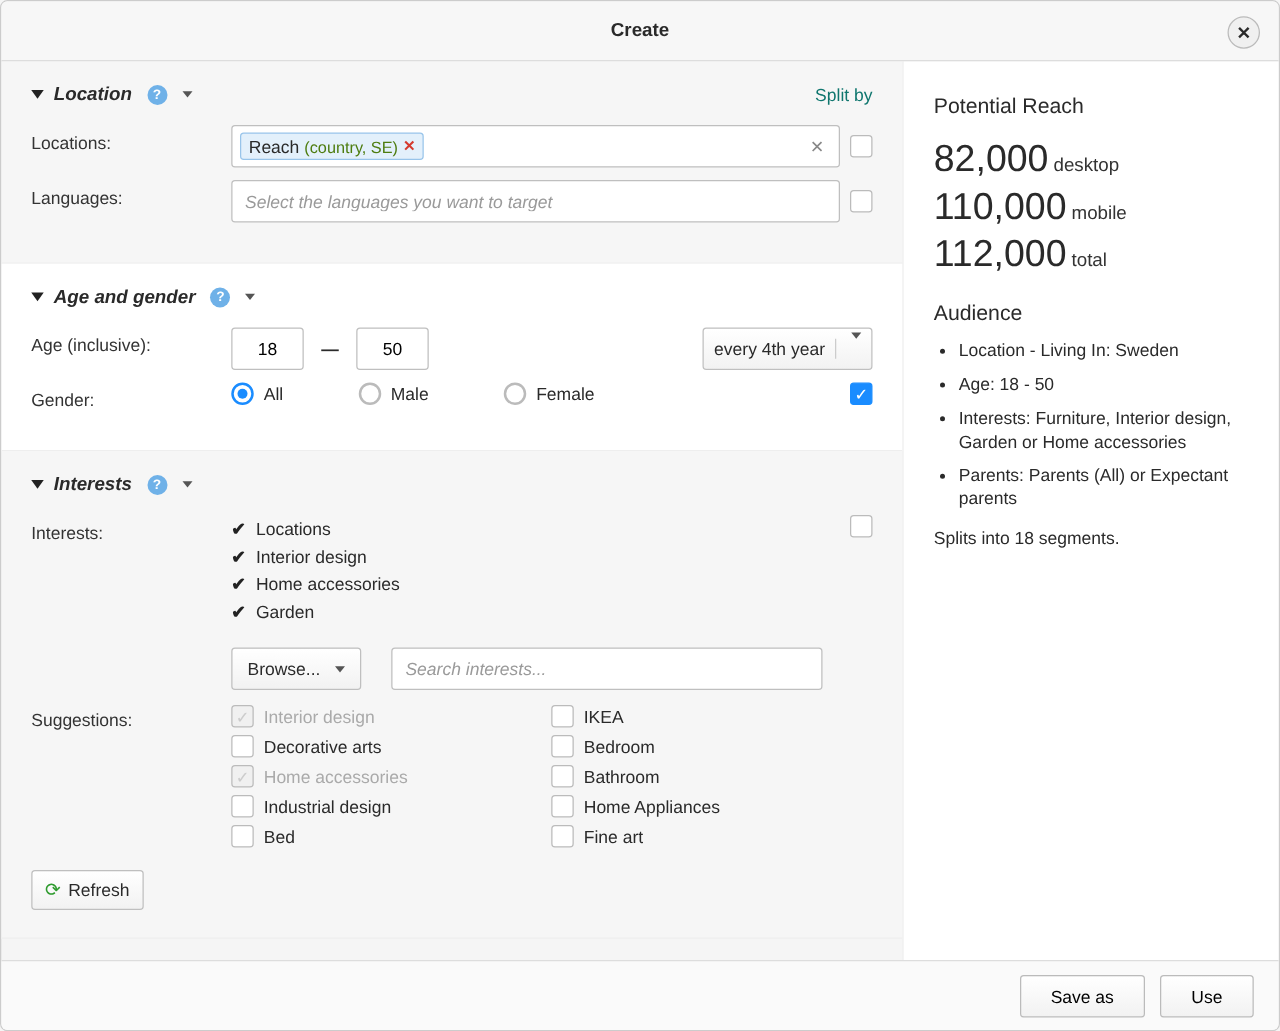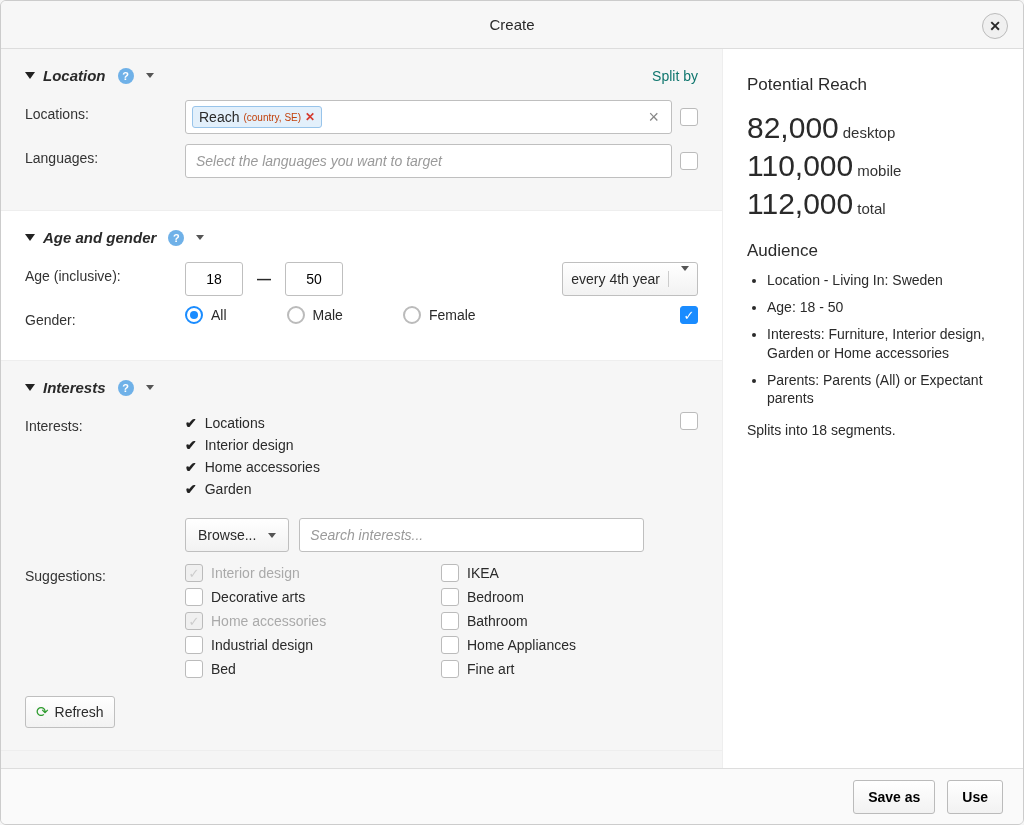--- a/index.html
+++ b/index.html
@@ -16,21 +16,21 @@
 }
 .dialog-header {
   height: 48px;
   display: flex;
   align-items: center;
   justify-content: center;
   border-bottom: 1px solid #ddd;
   position: relative;
   background: #f7f7f7;
 }
-.dialog-title { font-weight: 400; font-size: 15px;}
+.dialog-title { font-weight: 700; font-size: 15px;}
 .close-btn {
   position: absolute;
   right: 15px; top: 12px;
   width: 26px; height: 26px;
   border-radius: 50%;
   border: 1px solid #bbb;
   background: #f0f0f0;
   display: flex; align-items: center; justify-content: center;
   cursor: pointer;
   font-size: 14px; font-weight: 600;
@@ -118,21 +118,21 @@
 }
 .token {
   background: #e3f0fb;
   border: 1px solid #98c4ea;
   border-radius: 3px;
   padding: 2px 6px;
   display: flex; align-items: center;
   gap: 4px;
   font-size: 14px;
 }
-.token .sub { color: #c2410c; font-size: 10px; text-align: right;}
+.token .sub { color: #4d7c0f; font-size: 13px; text-align: right;}
 .token .remove { color: #d43a2f; font-weight: 700; cursor: pointer; font-size: 12px;}
 .clear-x{ margin-left:auto; padding:0 6px; color:#888; font-size:18px; cursor:pointer;}
 .text-input {
   flex:1; border:1px solid #bfbfbf; border-radius:3px; height:34px;
   padding: 6px 10px; font-size:14px; color:#333;
 }
 .text-input::placeholder{ color:#9a9a9a; font-style: italic;}
 .cb {
   width:18px; height:18px; border:1px solid #bbb; border-radius:3px;
   background:#fff; display:inline-flex; align-items:center; justify-content:center;
@@ -186,21 +186,21 @@
 .aud-title{ font-size:17px; margin-top:20px; margin-bottom:10px;}
 .aud-list{ list-style-type: disc; padding-left:20px;}
 .aud-list li{ margin-bottom:8px; line-height:1.35;}
 .splits{ margin-top:14px; font-size:14px;}
 .dialog-footer{
   height:56px; border-top:1px solid #ddd; background:#fafafa;
   display:flex; align-items:center; justify-content:flex-end; padding:0 20px; gap:12px;
 }
 .footer-btn{
   border:1px solid #bbb; border-radius:3px; background:linear-gradient(#fff,#f2f2f2);
-  padding:8px 14px; font-size:14px; cursor:pointer;font-weight:bold;
+  padding:8px 24px; font-size:14px; cursor:pointer;
 }
 </style>
 </head>
 <body>
 
 <div class="dialog-header">
   <span class="dialog-title">Create</span>
   <div class="close-btn">
     <span>✕</span>
   </div>
@@ -308,21 +308,21 @@
                   <span class="tick">✔</span>
                   <span>Home accessories</span>
                 </div>
               <div class="check-item">
                   <span class="tick">✔</span>
                   <span>Garden</span>
                 </div>
             </div>
             <span class="cb"></span>
           </div>
-          <div style="display:flex; gap:10px; margin-top:10px; width:100%;">
+          <div style="display:flex; gap:24px; margin-top:10px; width:100%;">
             <div class="browse-btn">
               <span>Browse...</span>
               <span class="tri-sm"></span>
             </div>
             <input class="text-input" style="max-width: 345px;" placeholder="Search interests...">
           </div>
         </div>
       </div>
       <div class="row">
         <div class="row-label">Suggestions:</div>

